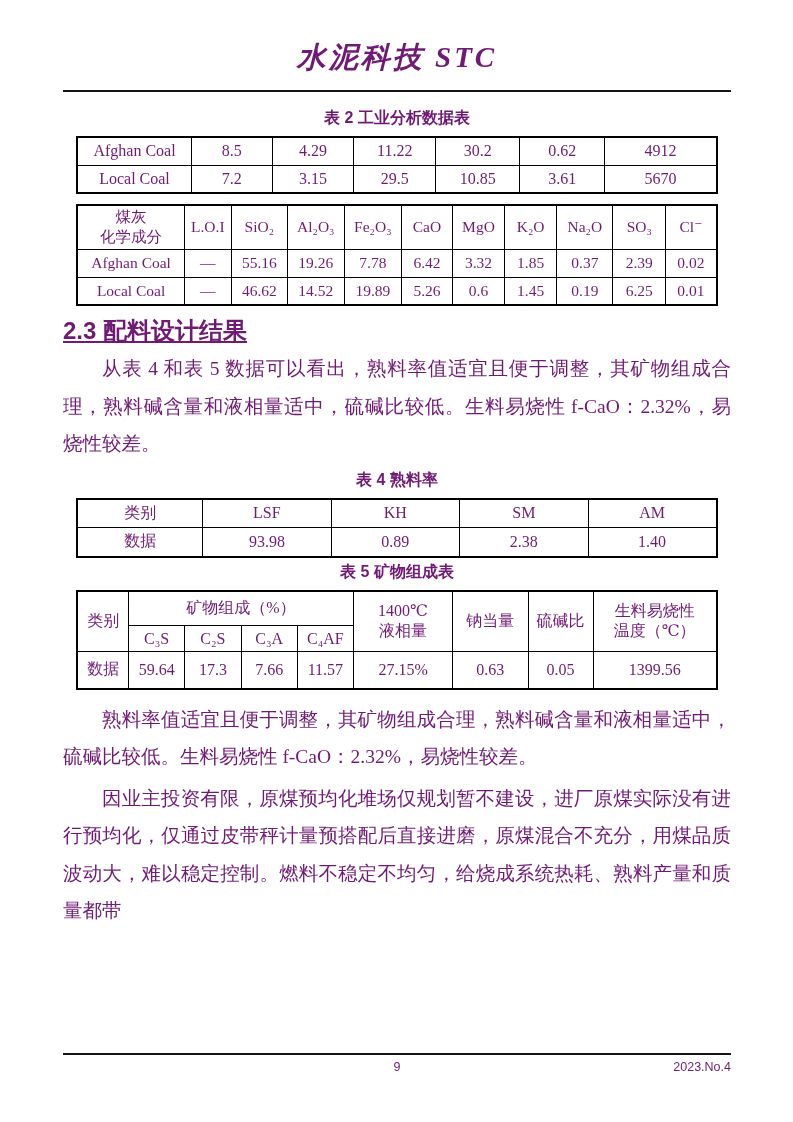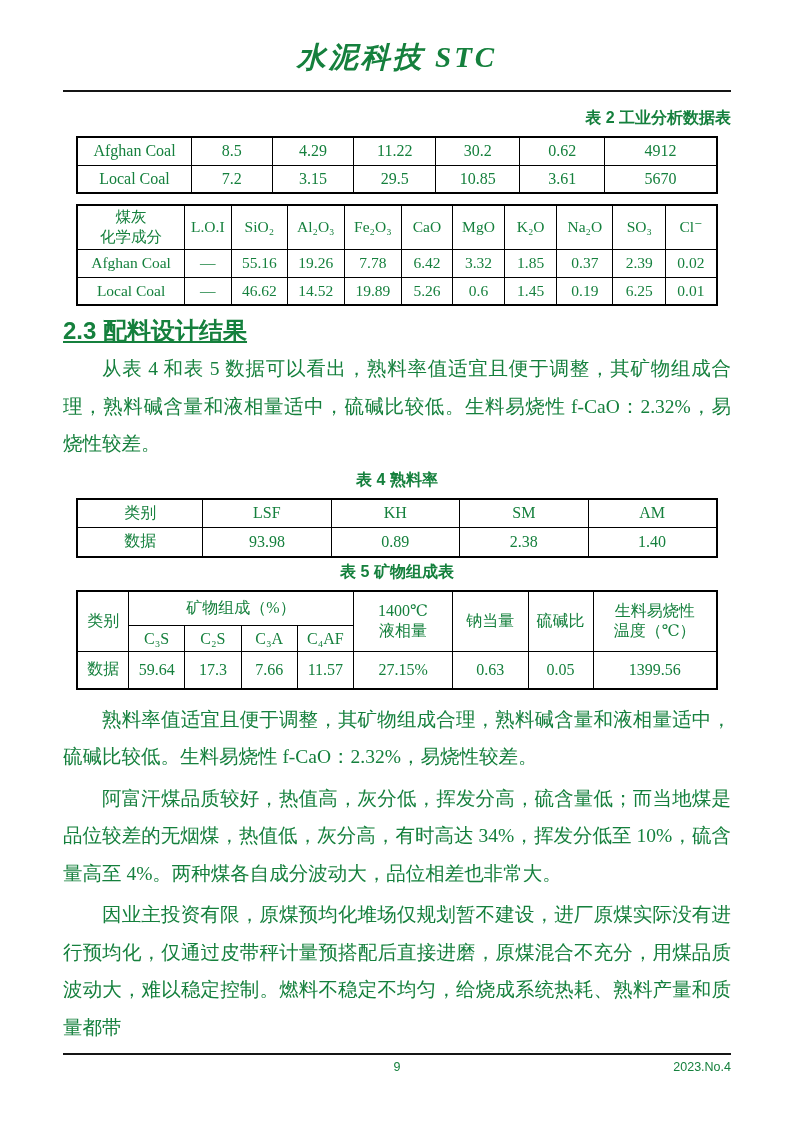--- a/index.html
+++ b/index.html
@@ -3,21 +3,21 @@
 <meta charset="utf-8">
 <style>
   * { margin: 0; padding: 0; box-sizing: border-box; }
   html, body { background: #e8e8e8; }
   .page {
     position: relative;
     width: 793px;
     height: 1122px;
     margin: 0 auto;
     background: #ffffff;
-    color: #15803d;
+    color: #701a75;
     font-family: "Liberation Serif", "DejaVu Serif", serif;
     padding: 38px 62px 0 63px;
     overflow: hidden;
   }
   
   .journal-header {
     text-align: center;
     padding-bottom: 12px;
     border-bottom: 2.5px solid #151515;
   }
@@ -29,21 +29,21 @@
     font-family: "Liberation Serif", "DejaVu Serif", serif;
   }
   
   .table-caption {
     text-align: center;
     font-family: "Liberation Sans", "DejaVu Sans", sans-serif;
     font-weight: bold;
     font-size: 16px;
     line-height: 16px;
   }
-  .cap2 { margin-top: 18px; text-align: right; }
+  .cap2 { margin-top: 18px; }
   .cap3 { margin-top: 20px; }
   .cap4 { margin-top: 9px; }
   .cap5 { margin-top: 6px; }
   .section-heading {
     font-family: "Liberation Sans", "DejaVu Sans", sans-serif;
     font-weight: bold;
     font-size: 24px;
     line-height: 24px;
     margin-top: 13px;
     text-decoration: underline;
@@ -275,21 +275,20 @@
       <td>27.15%</td>
       <td>0.63</td>
       <td>0.05</td>
       <td>1399.56</td>
     </tr>
   </tbody>
     </table>
 
   <div class="para" style="margin-top:11px">熟料率值适宜且便于调整，其矿物组成合理，熟料碱含量和液相量适中，硫碱比较低。生料易烧性 f-CaO：2.32%，易烧性较差。</div>
 
-  <div class="para tight">阿富汗煤品质较好，热值高，灰分低，挥发分高，硫含量低；而当地煤是品位较差的无烟煤，热值低，灰分高，有时高达 34%，挥发分低至 10%，硫含量高至 4%。两种煤各自成分波动大，品位相差也非常大。</div>
   <div class="para tight">因业主投资有限，原煤预均化堆场仅规划暂不建设，进厂原煤实际没有进行预均化，仅通过皮带秤计量预搭配后直接进磨，原煤混合不充分，用煤品质波动大，难以稳定控制。燃料不稳定不均匀，给烧成系统热耗、熟料产量和质量都带</div>
 
   <div class="footer">
     <div class="page-number">9</div>
     <div class="issue-number">2023.No.4</div>
   </div>
 
 </div>
 
 </body></html>

